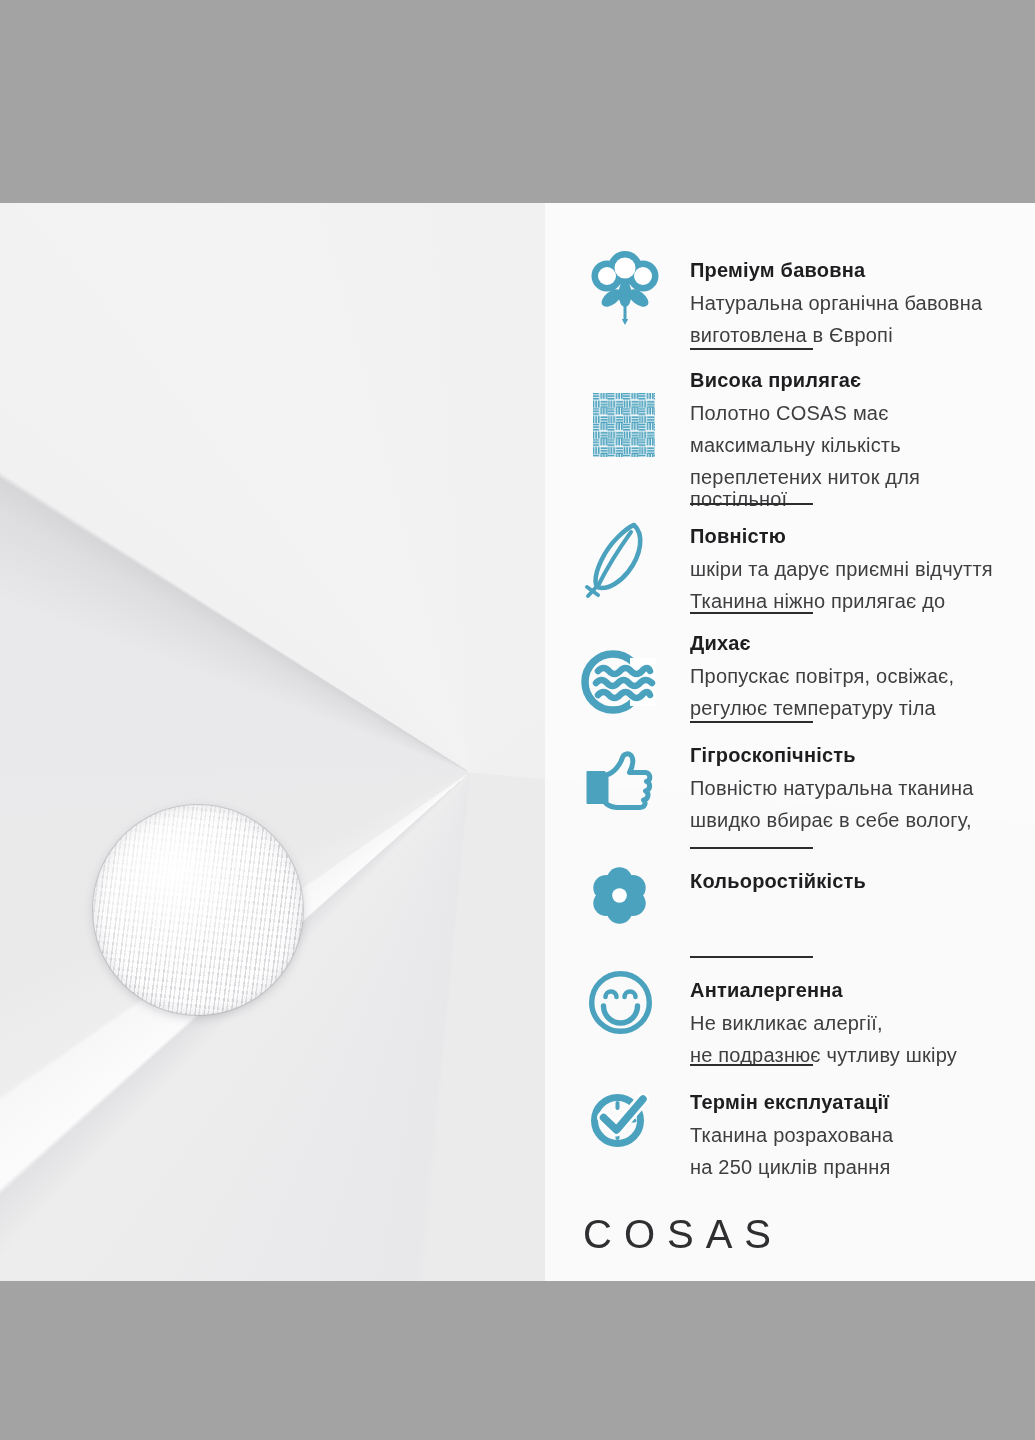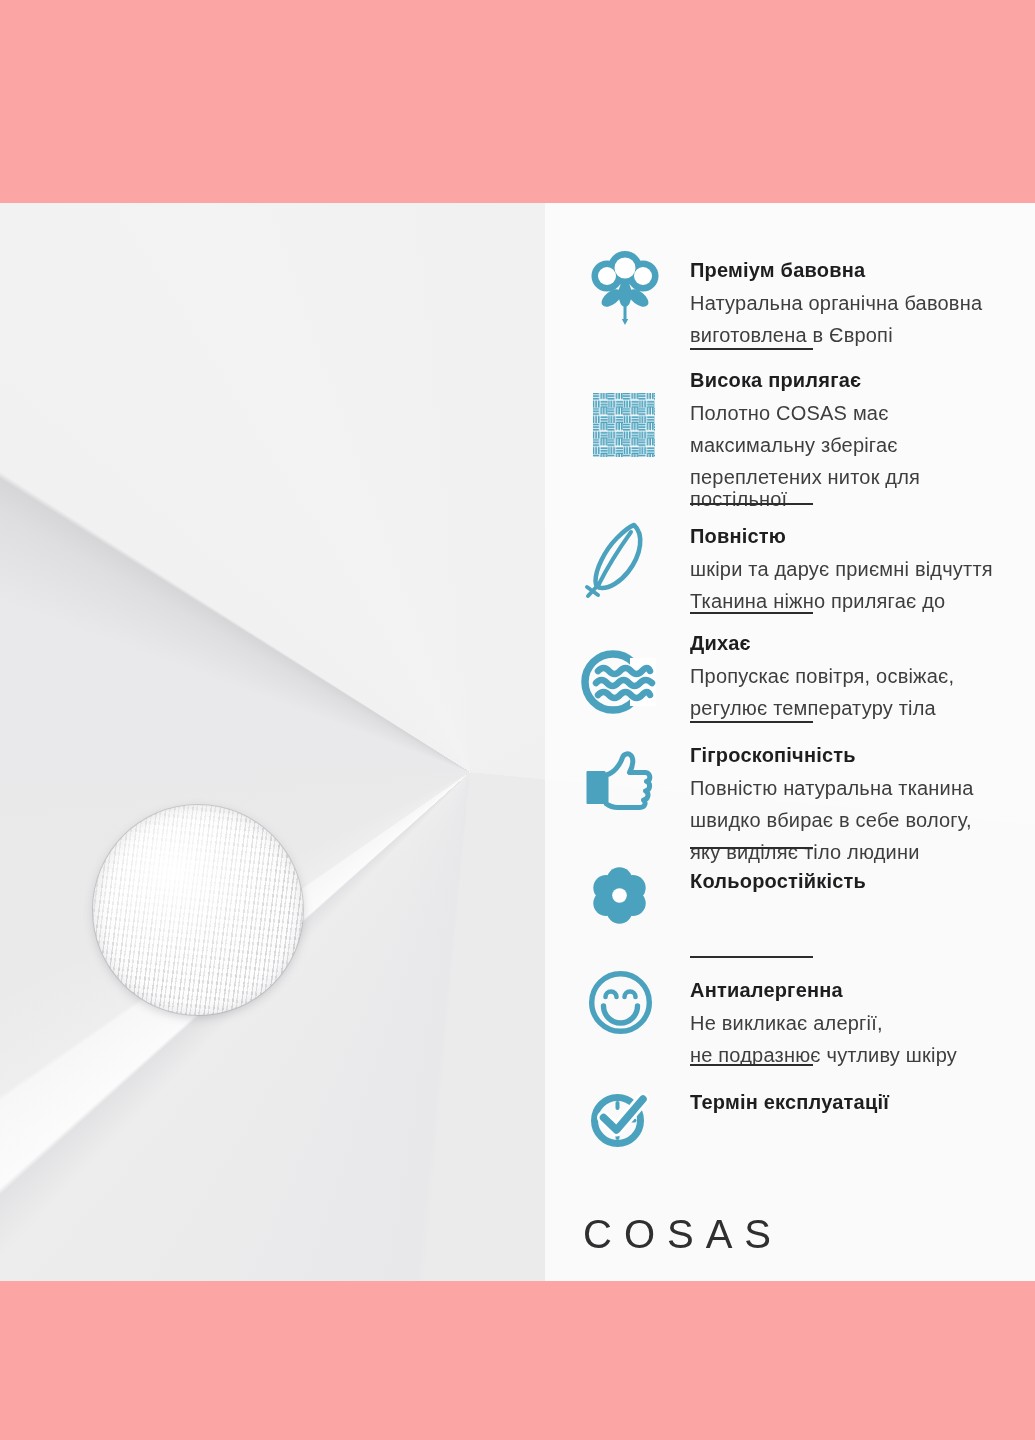--- a/index.html
+++ b/index.html
@@ -1,16 +1,16 @@
 <!DOCTYPE html>
 <html style="--accent: #4BA2BE; --title-text: #1e1e20; --body-text: #3e3e40; --divider: #2c2c2e; --logo-text: #2f2f31;"><head>
 <meta charset="utf-8">
 <style>
   html,body{margin:0;padding:0;background:#ffffff;}
-  .page{position:relative;width:1035px;height:1440px;background:#fca5a5;overflow:hidden;
+  .page{position:relative;width:1035px;height:1440px;background:#a3a3a3;overflow:hidden;
         font-family:"Liberation Sans","DejaVu Sans",sans-serif;}
 
   
   .photo{position:absolute;left:0;top:203px;width:1035px;height:1078px;
     background:
       conic-gradient(from 0deg at 45.4% 52.8%,
         #f1f1f2 0deg,
         #f0f0f1 95deg,
         #ebebec 96deg,
         #ebebec 185deg,
@@ -137,21 +137,21 @@
             </g>
           </pattern>
         </defs>
         <rect x="1" y="1" width="62" height="64" fill="url(#wv)"></rect>
       </svg>
     </span>
     <div class="txt">
       <h3>Висока прилягає</h3>
       <p>
         <span class="ln">Полотно COSAS має</span>
-        <span class="ln">максимальну зберігає</span>
+        <span class="ln">максимальну кількість</span>
         <span class="ln">переплетених ниток для постільної</span>
       </p>
     </div>
   </section>
   <div class="divider d1"></div>
 
   <section class="feature f2">
     <span class="icon">
       <svg width="64" height="80" viewBox="0 0 64 80">
         <path d="M50 5 C60 14 58 34 44 52 C36 62 26 68 18 68 C13.5 68 11.5 65.5 11.5 61 C11.5 50 20 31 33 18 C39 12 45.5 6.5 50 5 Z" stroke="currentColor" stroke-width="4.5" fill="none" stroke-linejoin="round"></path>
@@ -195,21 +195,20 @@
       <svg width="73" height="65" viewBox="0 0 73 65">
         <rect x="1.5" y="21" width="19" height="33" rx="1" fill="currentColor"></rect>
         <path d="M21 25 C29 23 35 15 37.5 7.5 C38.6 4 43 2.6 45.6 5 C48.8 8 48.6 15 44.5 22.5 L60.5 22.5 C65.5 22.5 66.5 30 61.5 31.5 C66 33 65.5 40 60.5 41 C64.5 43 63.5 49.5 58.5 50 C61.5 52.5 60 57.5 55 57.5 L33 57.5 C28 57.5 23.5 55.5 21 53.5 Z" stroke="currentColor" stroke-width="5" fill="none" stroke-linejoin="round"></path>
       </svg>
     </span>
     <div class="txt">
       <h3>Гігроскопічність</h3>
       <p>
         <span class="ln">Повністю натуральна тканина</span>
         <span class="ln">швидко вбирає в себе вологу,</span>
-        <span class="ln">яку виділяє тіло людини</span>
       </p>
     </div>
   </section>
   <div class="divider d4"></div>
 
   <section class="feature f5">
     <span class="icon">
       <svg width="59" height="60" viewBox="0 0 59 60">
         <g fill="currentColor">
           <circle cx="29.5" cy="15" r="12.8"></circle>
@@ -256,18 +255,22 @@
             <path d="M9.5 34.5 h5"></path>
             <path d="M26.5 52 v-5"></path>
             <path d="M43.5 34.5 h-5"></path>
         </g>
         <path d="M12.5 31.5 L25.5 44 L52 13" stroke="#ffffff" stroke-width="13" fill="none" stroke-linecap="round" stroke-linejoin="round"></path>
         <path d="M12.5 31.5 L25.5 44 L52 13" stroke="currentColor" stroke-width="7.5" fill="none" stroke-linecap="round" stroke-linejoin="round"></path>
       </svg>
     </span>
     <div class="txt">
       <h3>Термін експлуатації</h3>
+      <p>
+        <span class="ln">Тканина розрахована</span>
+        <span class="ln">на 250 циклів прання</span>
+      </p>
     </div>
   </section>
 
   <div class="logo">COSAS</div>
 
 </div>
 
 </body></html>

